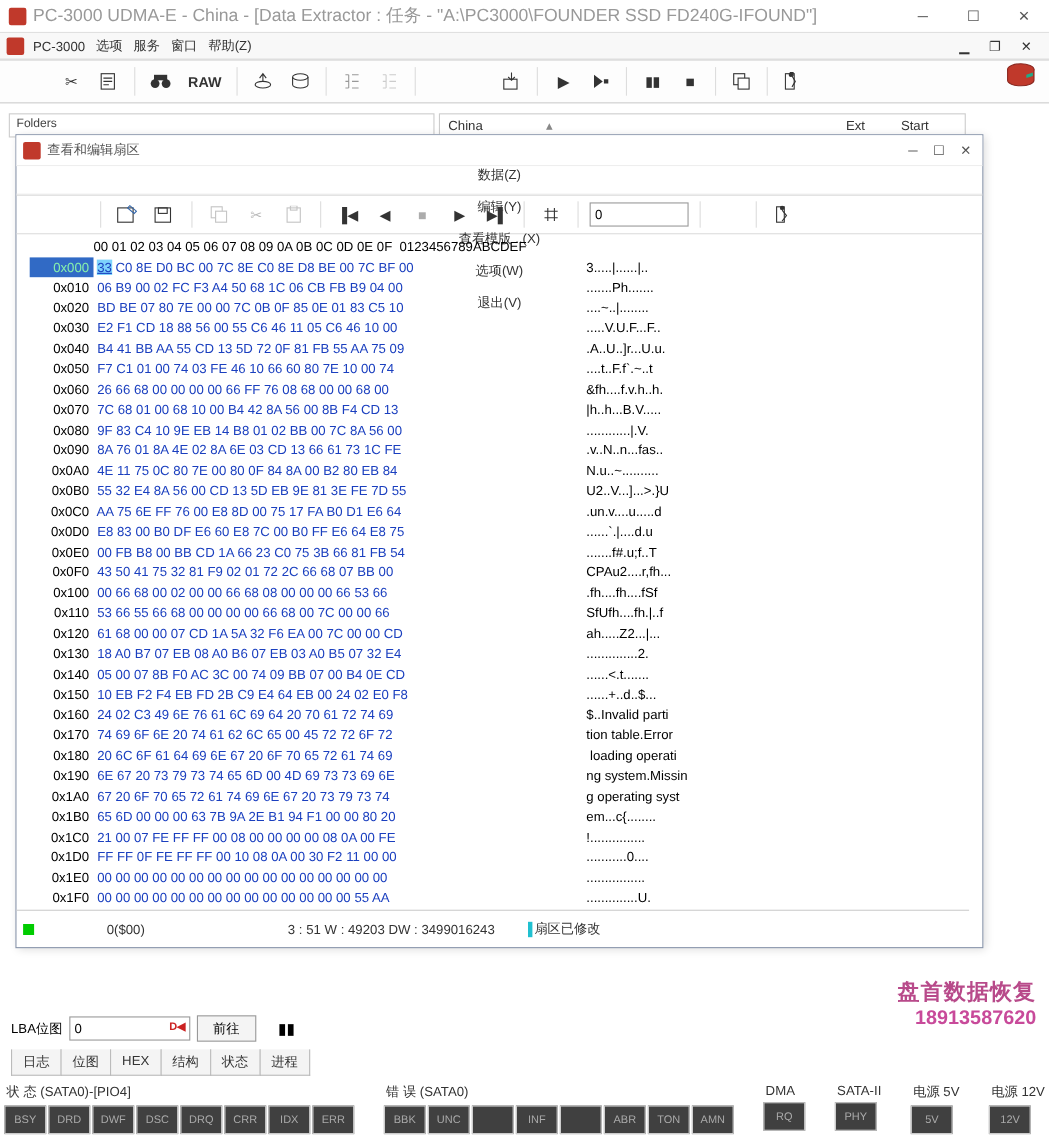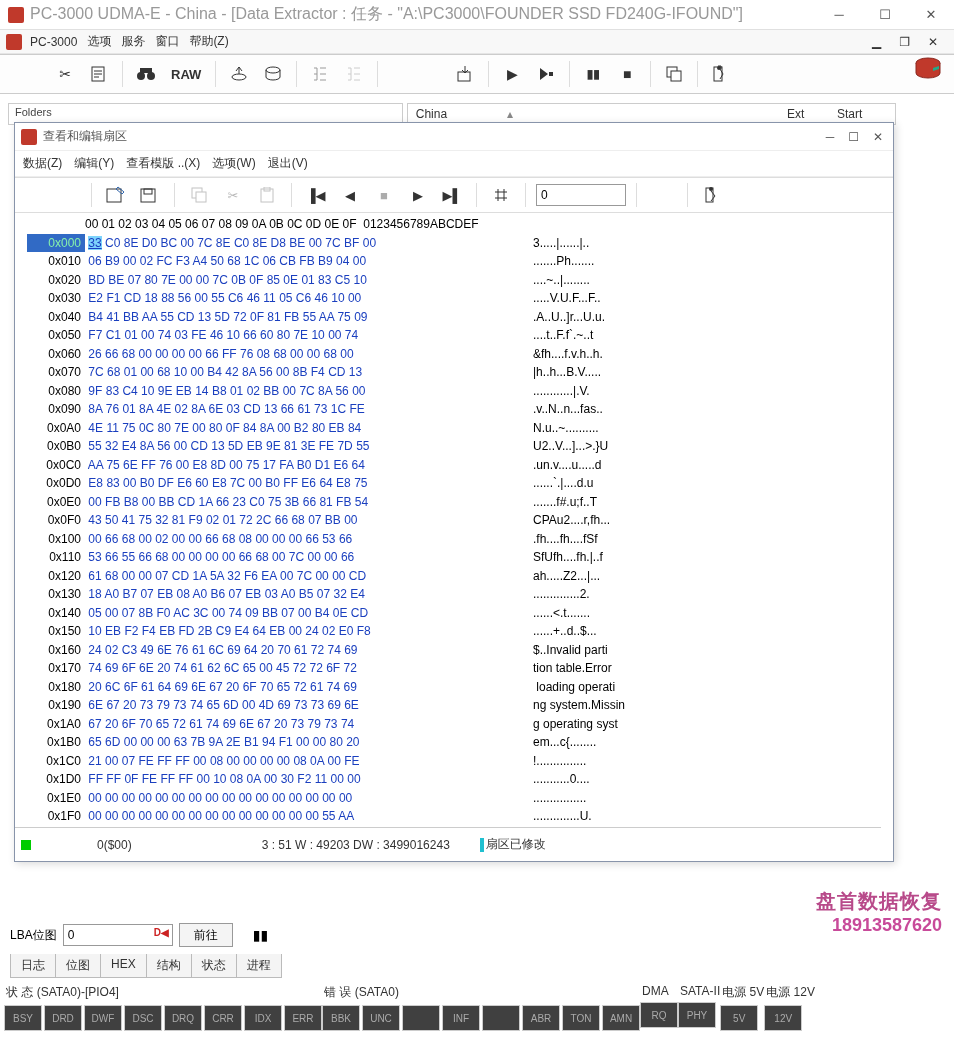--- a/index.html
+++ b/index.html
@@ -12,33 +12,33 @@
 .win-ctrl div:last-child { color: #555; }
 .menubar { height: 24px; background: #f8f8f8; display: flex; align-items: center; padding: 0 6px; border-bottom: 1px solid #e5e5e5; }
 .menubar .micon { width: 16px; height: 16px; background: #c0392b; margin-right: 8px; border-radius: 2px; }
 .menubar span { margin-right: 10px; color: #333; font-size: 12px; }
 .mdi-ctrl { margin-left: auto; display: flex; gap: 8px; color: #777; font-size: 10px; }
 .toolbar { height: 40px; border-top: 1px solid #ccc; border-bottom: 1px solid #ccc; display: flex; align-items: center; padding: 0 6px; gap: 4px; background: #fdfdfd; position: relative; }
 .toolbar .sep { width: 1px; height: 26px; background: #ddd; margin: 0 4px; }
 .tbtn { width: 30px; height: 30px; display: flex; align-items: center; justify-content: center; color: #333; font-size: 14px; }
 .tbtn.txt { width: auto; padding: 0 6px; font-weight: bold; font-size: 13px; }
 .device-icon { position: absolute; right: 6px; top: 50px; width: 40px; height: 40px; font-size: 24px; color: #c0392b; display: flex; align-items: center; justify-content: center; }
-.folders-area { position: absolute; left: 8px; top: 103px; right: 58px; display: flex; }
+.folders-area { position: absolute; left: 8px; top: 103px; right: 76px; display: flex; }
 .folders-left { flex: 1; border: 1px solid #ccc; background: #fff; }
 .folders-title { padding: 2px 6px; color: #444; font-size: 11px; }
 .list-header { border: 1px solid #ccc; background: #fff; margin-left: 4px; padding: 3px 8px; display: flex; font-size: 11px; color: #333; flex: 1.2; }
 .list-header .col { flex: 1; }
 .list-header .col.small { flex: 0 0 50px; }
 
 .hex-window { position: absolute; left: 14px; top: 122px; width: 880px; height: 740px; background: #fff; border: 1px solid #8894aa; box-shadow: 2px 2px 8px rgba(0,0,0,0.15); }
 .hex-title { height: 28px; background: #fff; display: flex; align-items: center; padding: 0 6px; border-bottom: 1px solid #eee; color: #555; }
 .hex-title .icon { width: 16px; height: 16px; background: #c0392b; margin-right: 6px; border-radius: 2px; }
 .hex-title .txt { flex: 1; font-size: 12px; }
 .hex-title .wc { display: flex; gap: 14px; color: #555; font-size: 12px; padding-right: 4px; }
-.hex-menu { height: 26px; display: flex; align-items: center; padding: 0 8px; gap: 12px; color: #333; font-size: 12px; border-bottom: 1px solid #eee; }
+.hex-menu { height: 26px; display: flex; align-items: center; padding: 0 8px; gap: 12px; color: #333; font-size: 12px; border-bottom: 1px solid #eee; flex-direction: column; }
 .hex-toolbar { height: 36px; border-top: 1px solid #ddd; border-bottom: 1px solid #ddd; display: flex; align-items: center; padding: 0 6px; gap: 6px; }
 .hex-toolbar .sep { width: 1px; height: 24px; background: #ddd; margin: 0 4px; }
 .hex-toolbar .btn { width: 28px; height: 28px; display: flex; align-items: center; justify-content: center; color: #333; font-size: 13px; }
 .hex-toolbar input { width: 90px; height: 22px; border: 1px solid #999; padding: 0 4px; font-size: 12px; }
 
 .hex-grid { font-family: "Consolas","Courier New",monospace; font-size: 14px; line-height: 18.5px; white-space: pre; padding: 2px 0 0 12px; color: #000; }
 .hex-row { display: flex; }
 .hex-addr { width: 58px; color: #000; text-align: right; padding-right: 4px; }
 .hex-addr.sel { background: #316ac5; color: #86efac; }
 .hex-bytes { width: 440px; }
@@ -56,21 +56,21 @@
 .watermark .wm2 { font-size: 18px; color: #c84a9a; font-weight: bold; }
 
 .lba-bar { position: absolute; left: 10px; right: 10px; top: 920px; height: 30px; display: flex; align-items: center; gap: 6px; }
 .lba-bar input { width: 110px; height: 22px; border: 1px solid #999; padding: 0 4px; font-size: 12px; }
 .lba-bar button { height: 24px; padding: 0 14px; border: 1px solid #999; background: #f4f4f4; font-size: 12px; }
 .lba-bar .pause { width: 26px; height: 24px; border: 0; background: transparent; font-size: 14px; }
 
 .tabrow { position: absolute; left: 10px; top: 954px; display: flex; height: 24px; }
 .tabrow .tab { border: 1px solid #bbb; border-top: none; padding: 3px 10px; font-size: 12px; margin-right: -1px; background: #f4f4f4; color: #333; }
 
-.status-panel { position: absolute; left: 4px; right: 4px; top: 984px; display: flex; gap: 0; }
+.status-panel { position: absolute; left: 4px; right: 4px; top: 984px; display: flex; gap: 27px; }
 .sp-group { }
 .sp-label { font-size: 12px; color: #333; margin-bottom: 4px; padding-left: 2px; }
 .sp-boxes { display: flex; gap: 2px; }
 .sp-box { width: 38px; height: 26px; border: 1px solid #ccc; display: flex; align-items: center; justify-content: center; font-size: 10px; color: #aaa; background: #404040; }
 
 svg { display: block; }
 </style>
 </head>
 <body>
 

